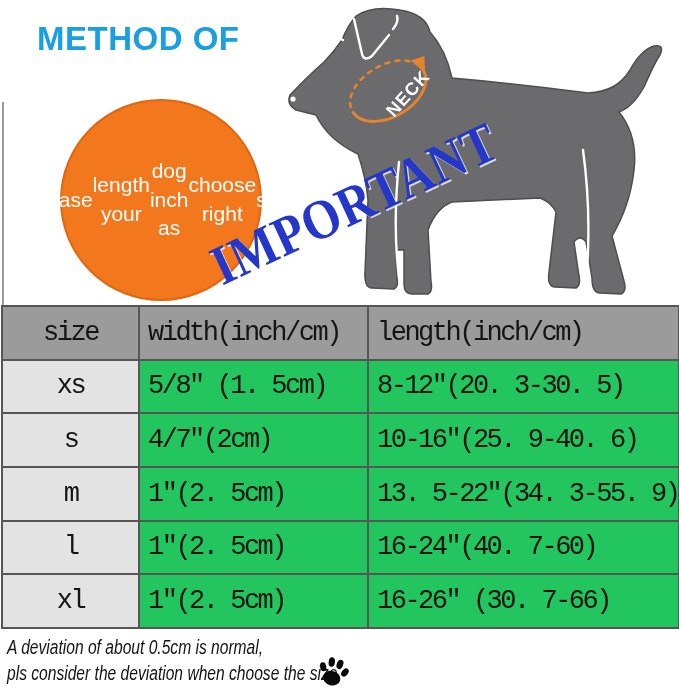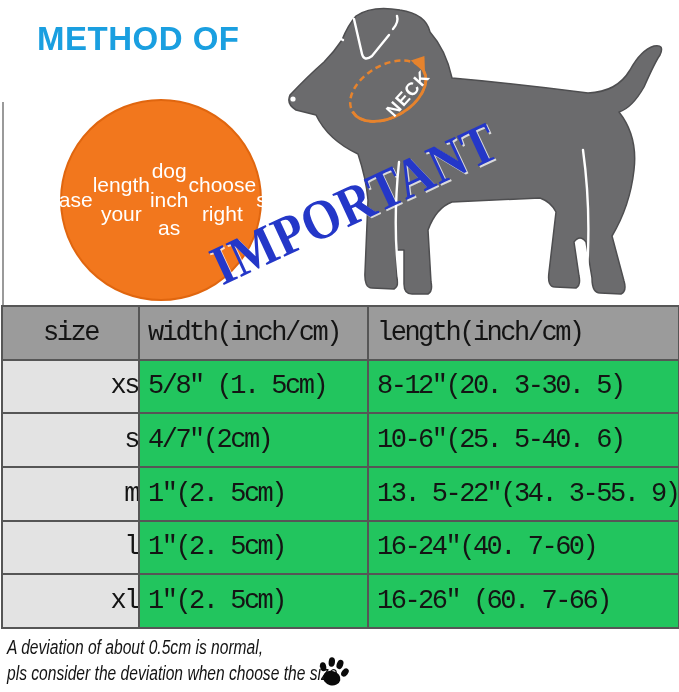--- a/index.html
+++ b/index.html
@@ -47,21 +47,21 @@
   table.size-table col.c-width{width:229px;}
   table.size-table col.c-length{width:311px;}
   table.size-table th,table.size-table td{
     border:2px solid #565656;padding:0 16px 0 8px;text-align:left;
     font-weight:normal;white-space:nowrap;overflow:hidden;
   }
   table.size-table th{background:#9b9b9b;}
   table.size-table th.size-col,table.size-table td.size-col{
     text-align:center;padding:0;
   }
-  table.size-table td.size-col{background:#e3e3e3;text-align:right;}
+  table.size-table td.size-col{background:#e3e3e3;}
   table.size-table td{background:#22c55e;}
   
   .footnote{
     position:absolute;left:7px;top:634px;z-index:3;
     font-style:italic;font-size:20px;line-height:26px;color:#141414;
     transform:scaleX(.78);transform-origin:left top;white-space:nowrap;
   }
   .paw{position:absolute;left:316px;top:656px;width:34px;height:34px;z-index:3;}
 </style>
 </head>
@@ -136,36 +136,36 @@
       <th>length(inch/cm)</th>
     </tr>
     <tr>
       <td class="size-col">xs</td>
       <td>5/8″ (1. 5cm)</td>
       <td>8-12″(20. 3-30. 5)</td>
     </tr>
     <tr>
       <td class="size-col">s</td>
       <td>4/7″(2cm)</td>
-      <td>10-6″(25. 5-40. 6)</td>
+      <td>10-16″(25. 9-40. 6)</td>
     </tr>
     <tr>
       <td class="size-col">m</td>
       <td>1″(2. 5cm)</td>
       <td>13. 5-22″(34. 3-55. 9)</td>
     </tr>
     <tr>
       <td class="size-col">l</td>
       <td>1″(2. 5cm)</td>
       <td>16-24″(40. 7-60)</td>
     </tr>
     <tr>
       <td class="size-col">xl</td>
       <td>1″(2. 5cm)</td>
-      <td>16-26″ (60. 7-66)</td>
+      <td>16-26″ (30. 7-66)</td>
     </tr>
   </tbody>
     </table>
 
   <div class="footnote">
     <div>A deviation of about 0.5cm is normal,</div>
     <div>pls consider the deviation when choose the size.</div>
   </div>
 
   <svg class="paw" viewBox="0 0 32 32">

